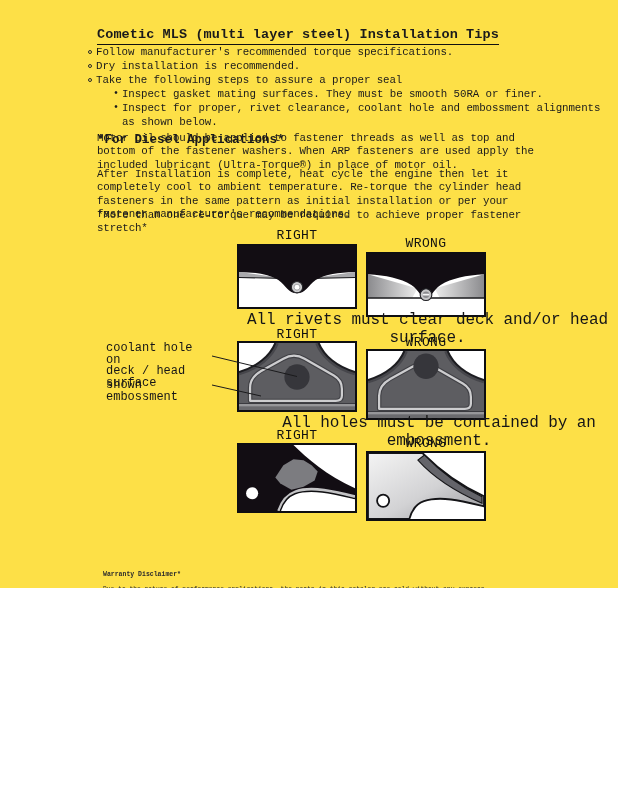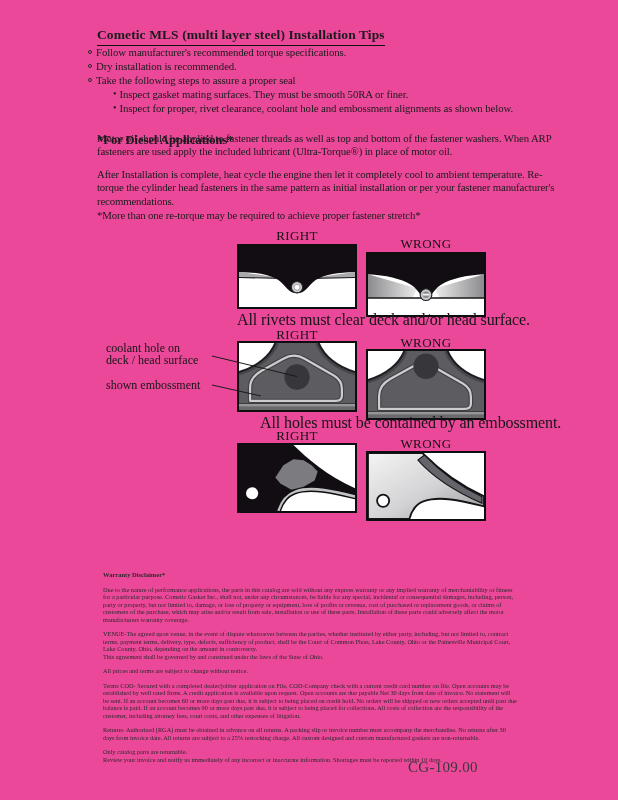--- a/index.html
+++ b/index.html
@@ -1,19 +1,19 @@
 <!DOCTYPE html>
 <html><head>
 <meta charset="utf-8">
 <style>
   * { box-sizing: border-box; margin: 0; padding: 0; }
   html, body { background: #ffffff; }
   .page {
-    position: relative; width: 618px; height: 800px; background: #ec4899;
-    font-family: Liberation Serif, serif; color: #1a1a1c; overflow: hidden;
+    position: relative; width: 618px; height: 588px; background: #fde047;
+    font-family: Liberation Mono, monospace; color: #1a1a1c; overflow: hidden;
   }
   .page-title {
     position: absolute; left: 97px; top: 27px;
     font-size: 13.5px; font-weight: bold; letter-spacing: 0.1px;
     border-bottom: 1.6px solid #111; padding-bottom: 2px;
   }
   .bullets { position: absolute; left: 88px; top: 45px; font-size: 10.8px; line-height: 14px; letter-spacing: -0.1px; }
   .b-row { display: flex; align-items: flex-start; }
   .ring {
     width: 4px; height: 4px; border: 1px solid #2a2a2a; border-radius: 50%;

